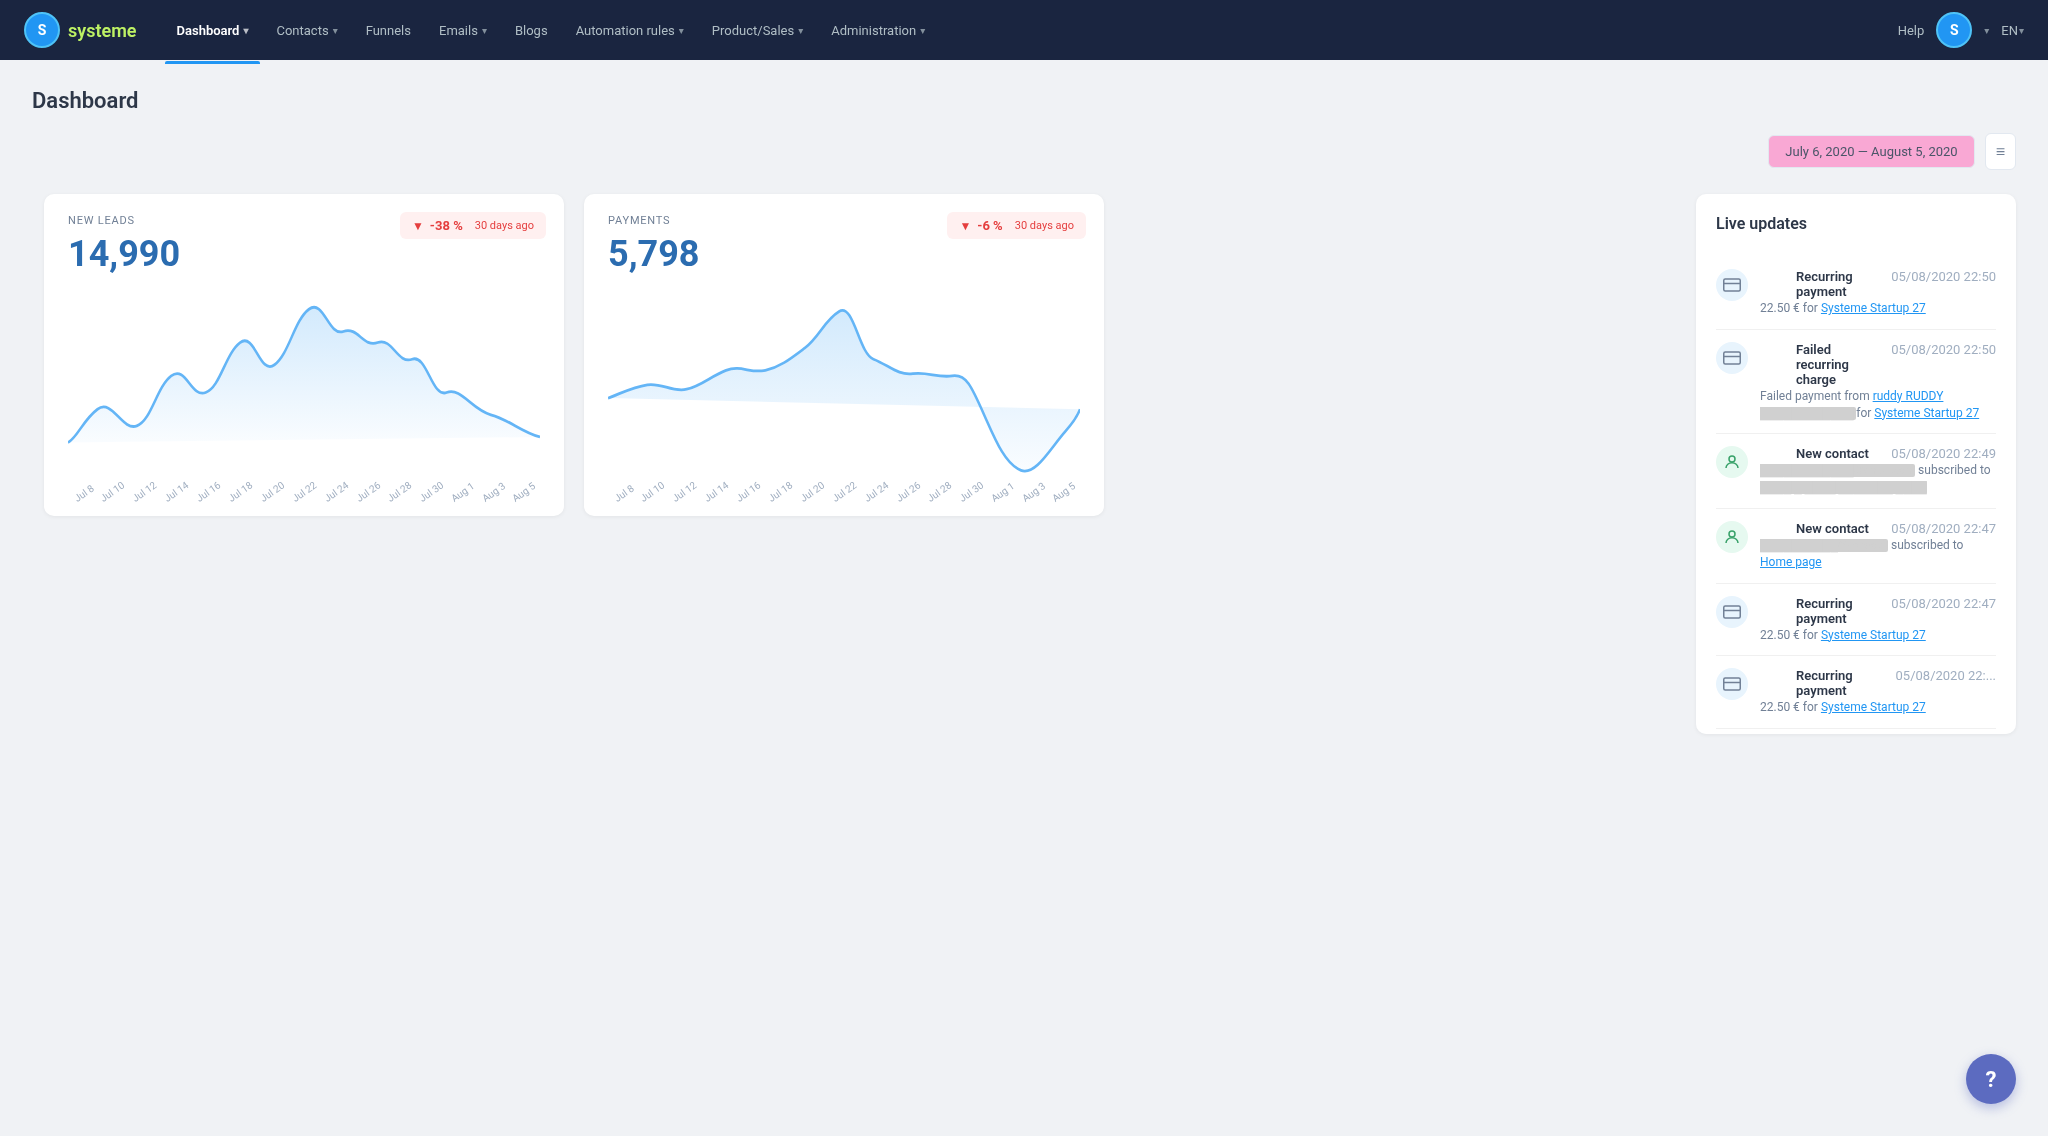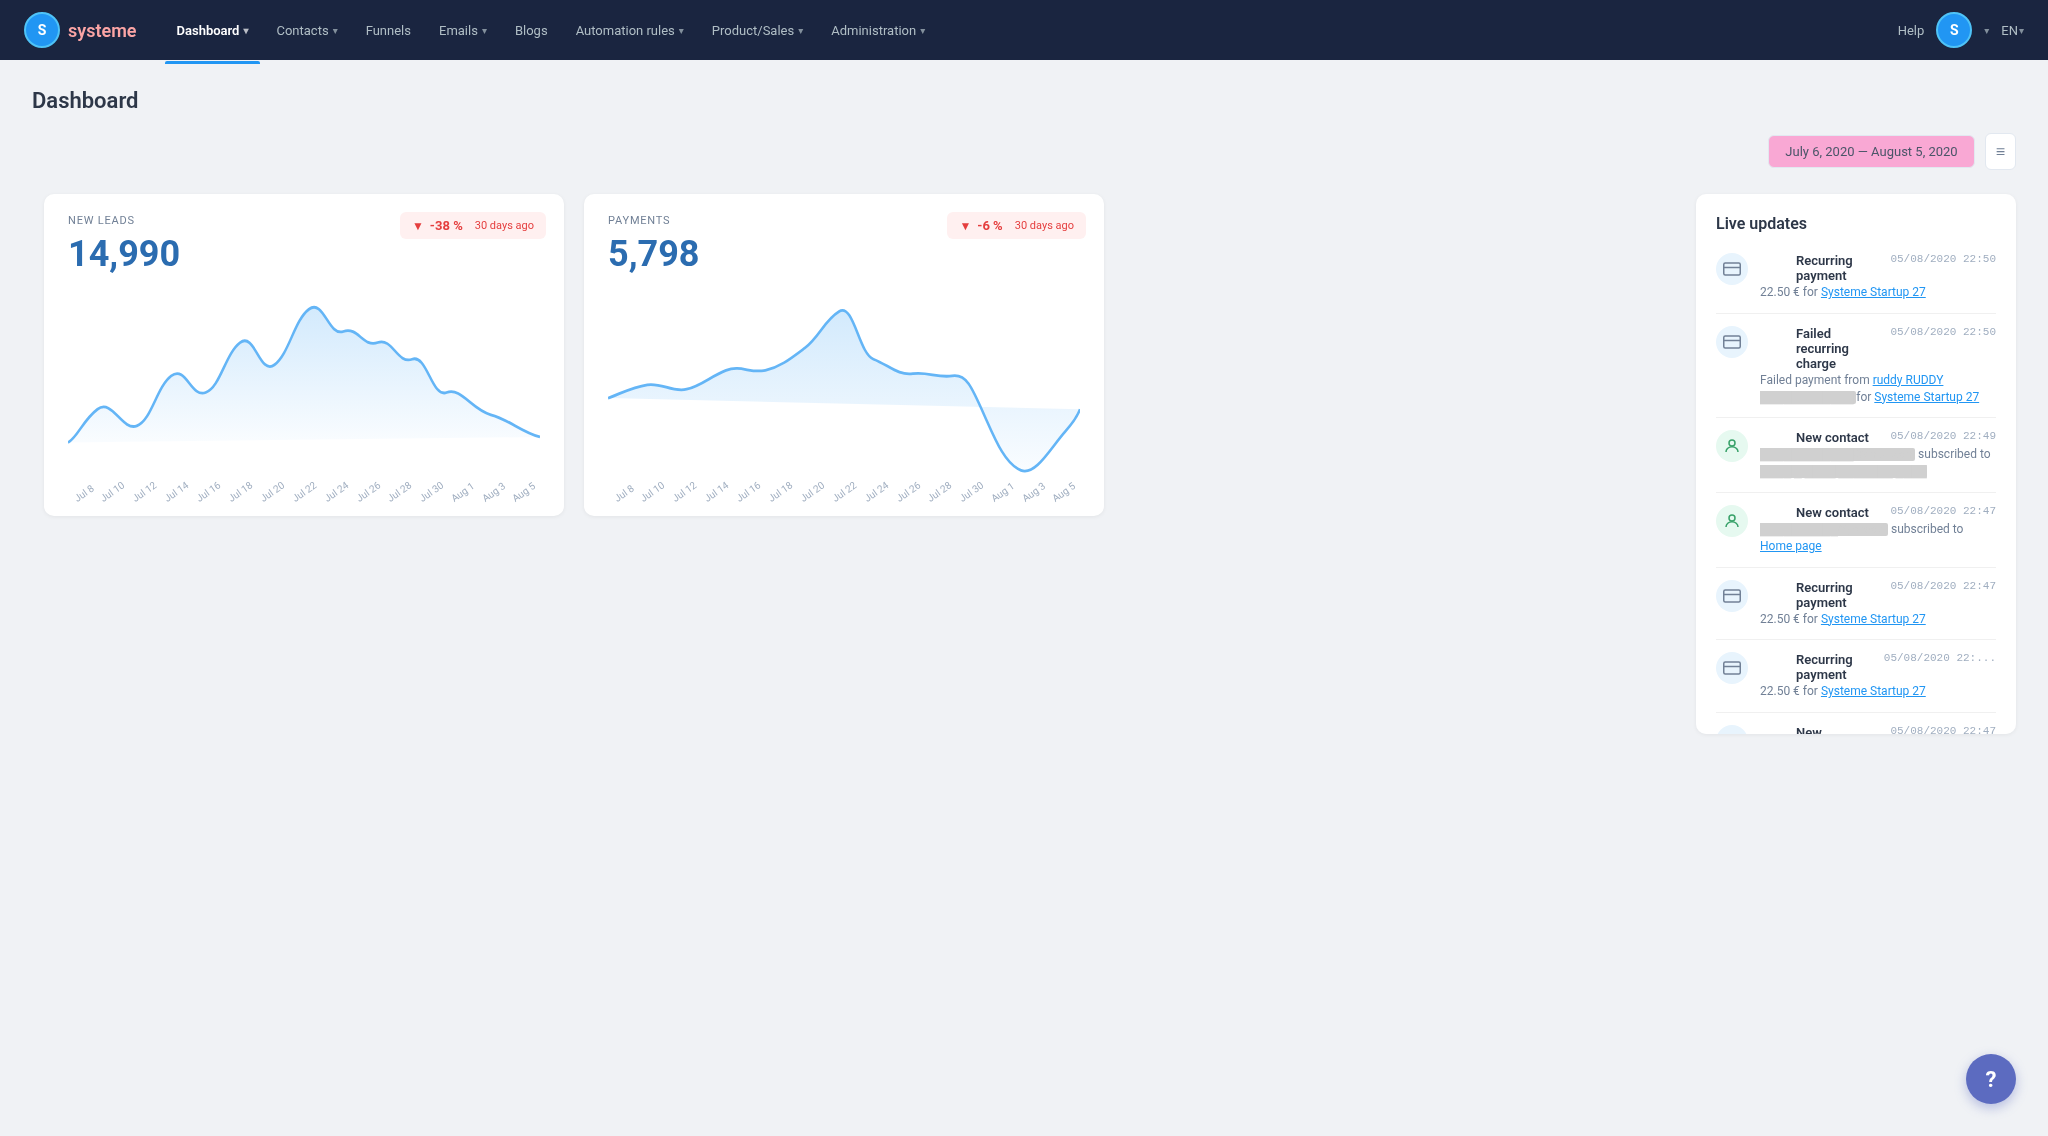--- a/index.html
+++ b/index.html
@@ -21,21 +21,21 @@
       margin-right: 20px;
     }
     .logo-icon {
       width: 36px; height: 36px;
       background: #2196f3;
       border-radius: 50%;
       display: flex; align-items: center; justify-content: center;
       font-weight: bold; color: white; font-size: 14px;
       border: 2px solid #4fc3f7;
     }
-    .logo-text { color: #fca5a5; font-size: 18px; font-weight: 600; }
+    .logo-text { color: #bef264; font-size: 18px; font-weight: 600; }
     .nav-items { display: flex; align-items: center; gap: 4px; flex: 1; }
     .nav-item {
       color: #b0bec5;
       padding: 8px 12px;
       font-size: 13px;
       cursor: pointer;
       display: flex; align-items: center; gap: 4px;
       border-radius: 4px;
       white-space: nowrap;
       position: relative;
@@ -131,38 +131,38 @@
     .live-updates {
       background: white;
       border-radius: 10px;
       padding: 20px;
       width: 320px;
       min-width: 300px;
       box-shadow: 0 1px 4px rgba(0,0,0,0.06);
       overflow-y: auto;
       max-height: 540px;
     }
-    .live-title { font-size: 16px; font-weight: 600; color: #2d3748; margin-bottom: 8px; }
+    .live-title { font-size: 16px; font-weight: 600; color: #2d3748; margin-bottom: 24px; }
 
     .update-item { padding: 12px 0; border-bottom: 1px solid #f0f0f0; display: flex; gap: 12px; }
     .update-item:last-child { border-bottom: none; }
     .update-icon {
       width: 32px; height: 32px;
       border-radius: 50%;
       background: #e8f4fd;
       display: flex; align-items: center; justify-content: center;
       flex-shrink: 0;
       font-size: 14px;
       color: #718096;
     }
     .update-icon.green { background: #e6f9f0; color: #38a169; }
     .update-content { flex: 1; }
     .update-header { display: flex; justify-content: space-between; align-items: flex-start; gap: 8px; margin-left: 36px; }
     .update-title { font-size: 13px; font-weight: 600; color: #2d3748; }
-    .update-time { font-size: 11px; color: #a0aec0; white-space: nowrap; font-family: Liberation Mono, monospace; }
+    .update-time { font-size: 13px; color: #a0aec0; white-space: nowrap; }
     .update-desc { font-size: 12px; color: #718096; margin-top: 1px; line-height: 1.4; }
     .update-link { color: #2196f3; text-decoration: underline; cursor: pointer; }
     .redacted { background: #d0d0d0; color: #d0d0d0; border-radius: 2px; font-size: 11px; }
 
     
     .help-fab {
       position: fixed;
       bottom: 32px; right: 32px;
       width: 50px; height: 50px;
       background: #5c6bc0;

